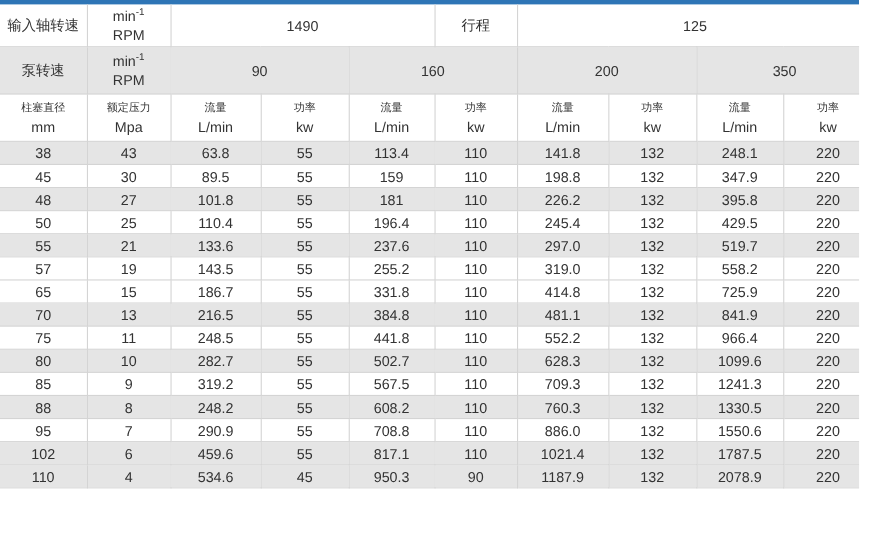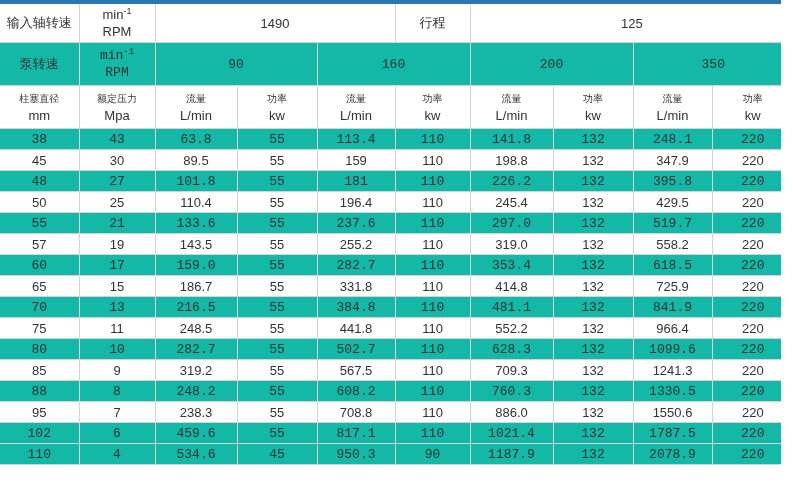--- a/index.html
+++ b/index.html
@@ -21,21 +21,21 @@
   
   table.spec td:first-child{border-left:none;}
   table.spec td:last-child{border-right:none;}
   table.spec thead tr:first-child td{border-top:none;}
   .r1 td{height:38px;}
   .r2 td{height:42px;}
   .r3 td{height:42px;}
   .cn{font-size:10px;}
   .two-line div{line-height:17px;text-align:center;}
   sup{font-size:9px;line-height:0;}
-  .stripe{background:#14b8a6;font-family:Liberation Mono, monospace;}
+  .stripe{background:#e5e5e5;}
   tbody td{height:20px;font-size:13px;}
 </style>
 </head>
 <body>
 
 <div class="page">
   <div class="topbar"></div>
   <table class="spec">
     <colgroup>
       <col style="width:79px">
@@ -180,32 +180,20 @@
           <td>19</td>
           <td>143.5</td>
           <td>55</td>
           <td>255.2</td>
           <td>110</td>
           <td>319.0</td>
           <td>132</td>
           <td>558.2</td>
           <td>220</td>
         </tr>
-        <tr class="stripe">
-          <td>60</td>
-          <td>17</td>
-          <td>159.0</td>
-          <td>55</td>
-          <td>282.7</td>
-          <td>110</td>
-          <td>353.4</td>
-          <td>132</td>
-          <td>618.5</td>
-          <td>220</td>
-        </tr>
         <tr>
           <td>65</td>
           <td>15</td>
           <td>186.7</td>
           <td>55</td>
           <td>331.8</td>
           <td>110</td>
           <td>414.8</td>
           <td>132</td>
           <td>725.9</td>
@@ -267,21 +255,21 @@
           <td>608.2</td>
           <td>110</td>
           <td>760.3</td>
           <td>132</td>
           <td>1330.5</td>
           <td>220</td>
         </tr>
         <tr>
           <td>95</td>
           <td>7</td>
-          <td>238.3</td>
+          <td>290.9</td>
           <td>55</td>
           <td>708.8</td>
           <td>110</td>
           <td>886.0</td>
           <td>132</td>
           <td>1550.6</td>
           <td>220</td>
         </tr>
         <tr class="stripe">
           <td>102</td>

